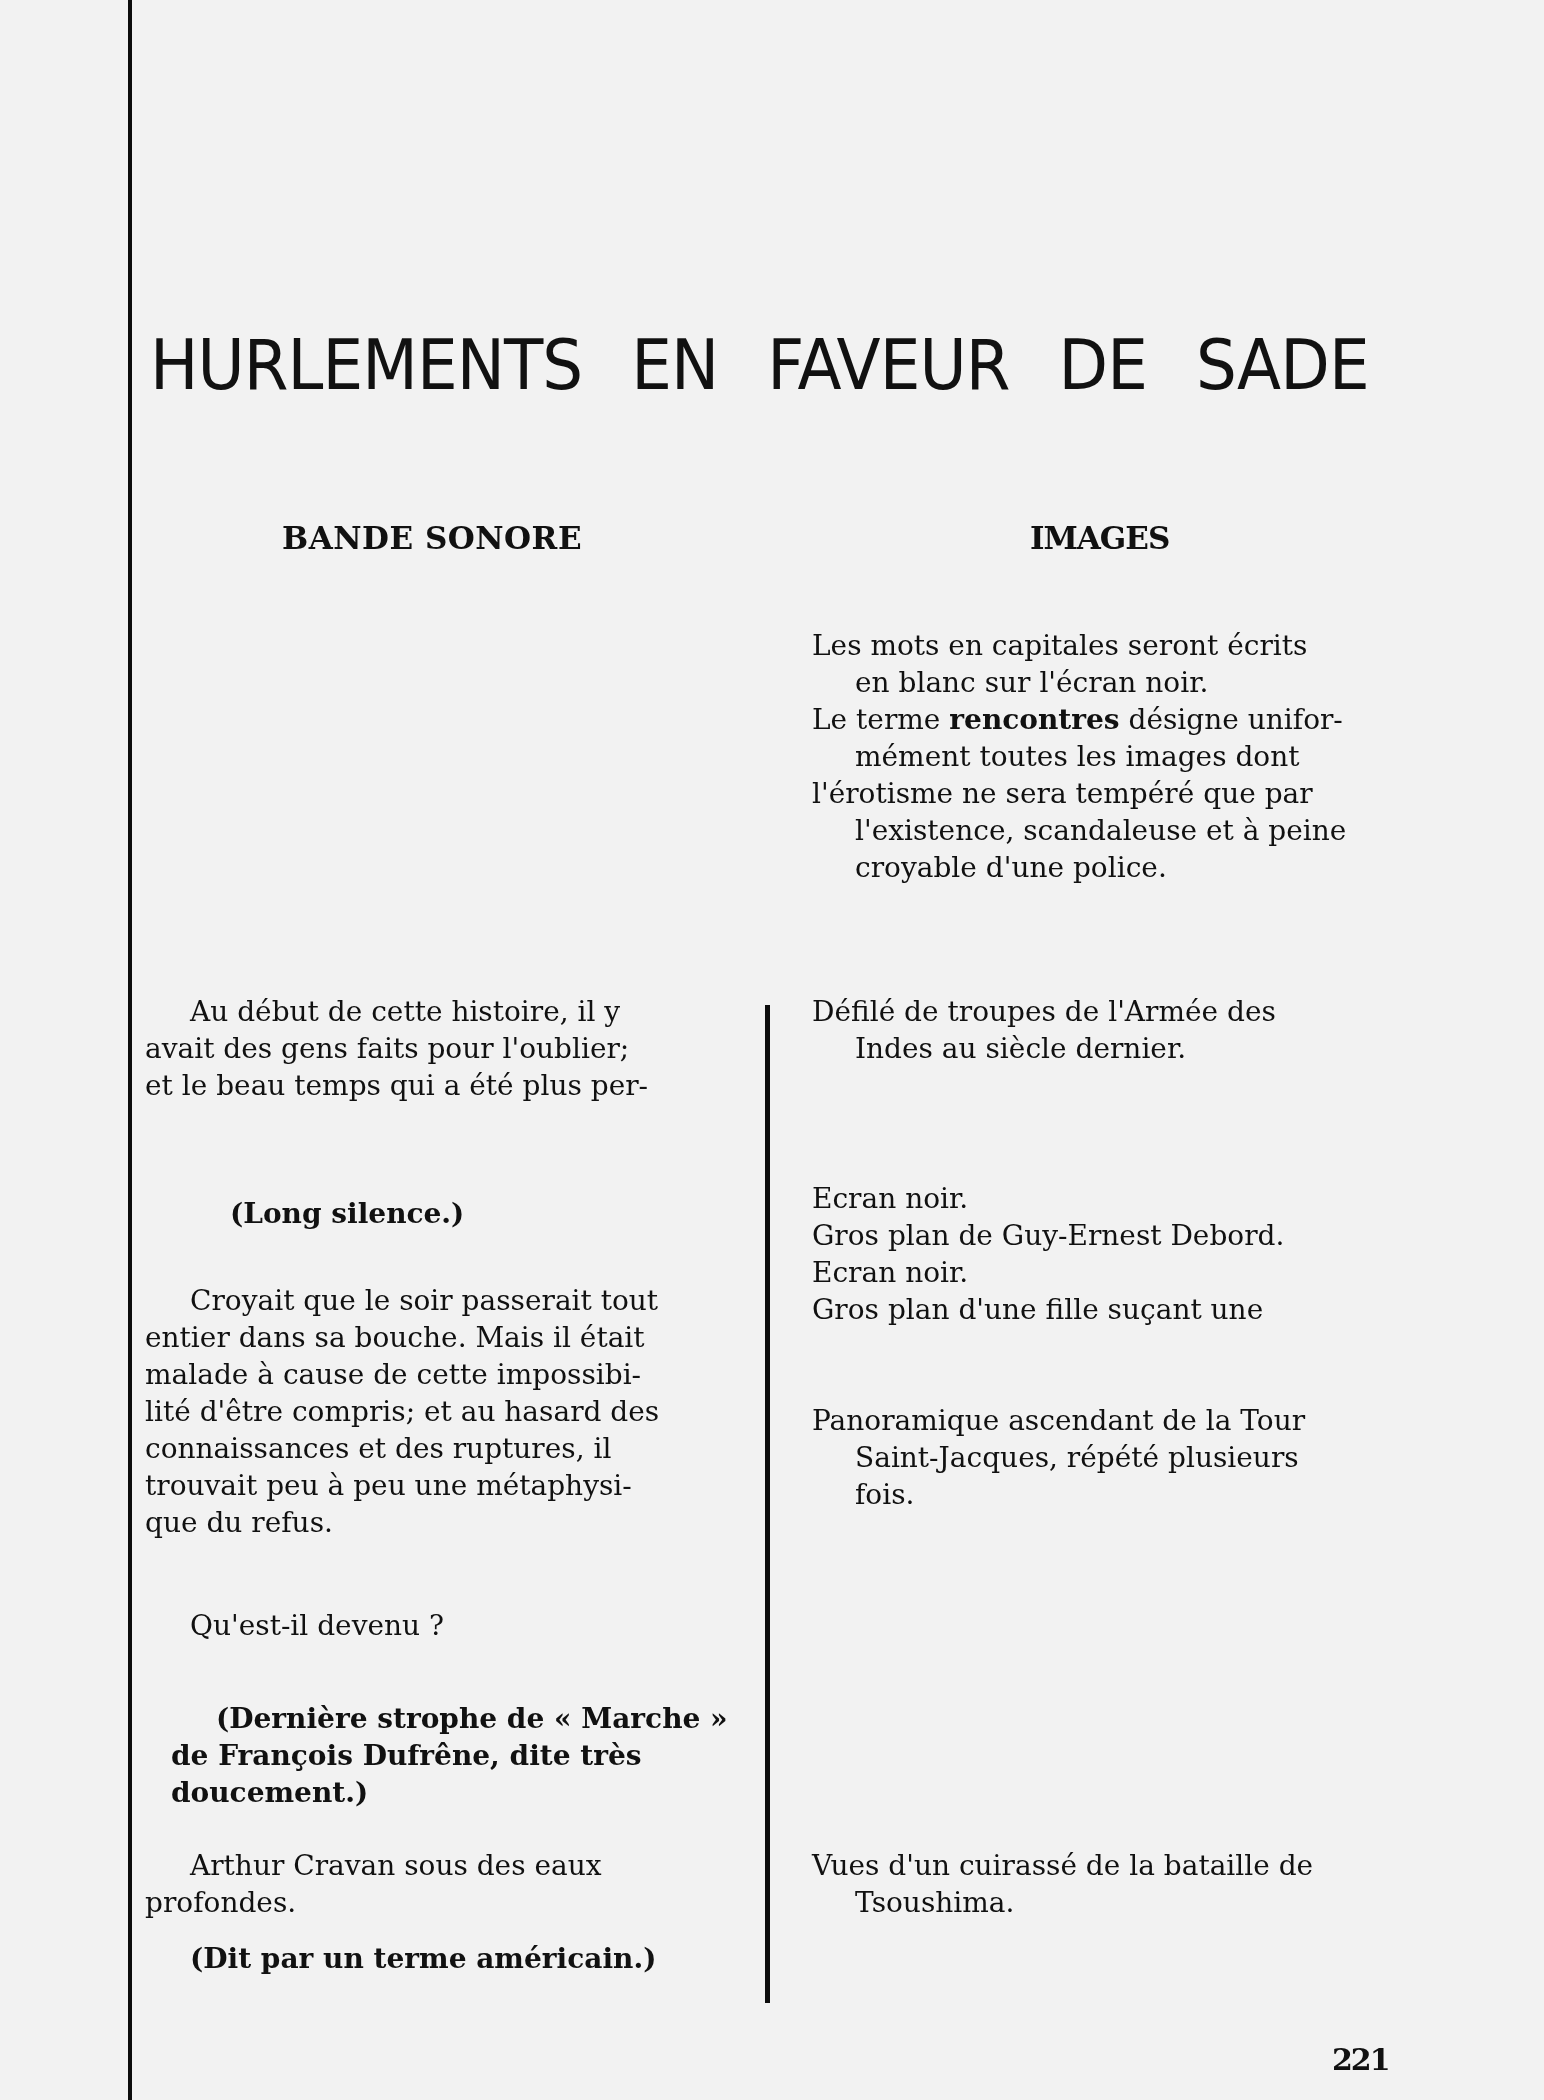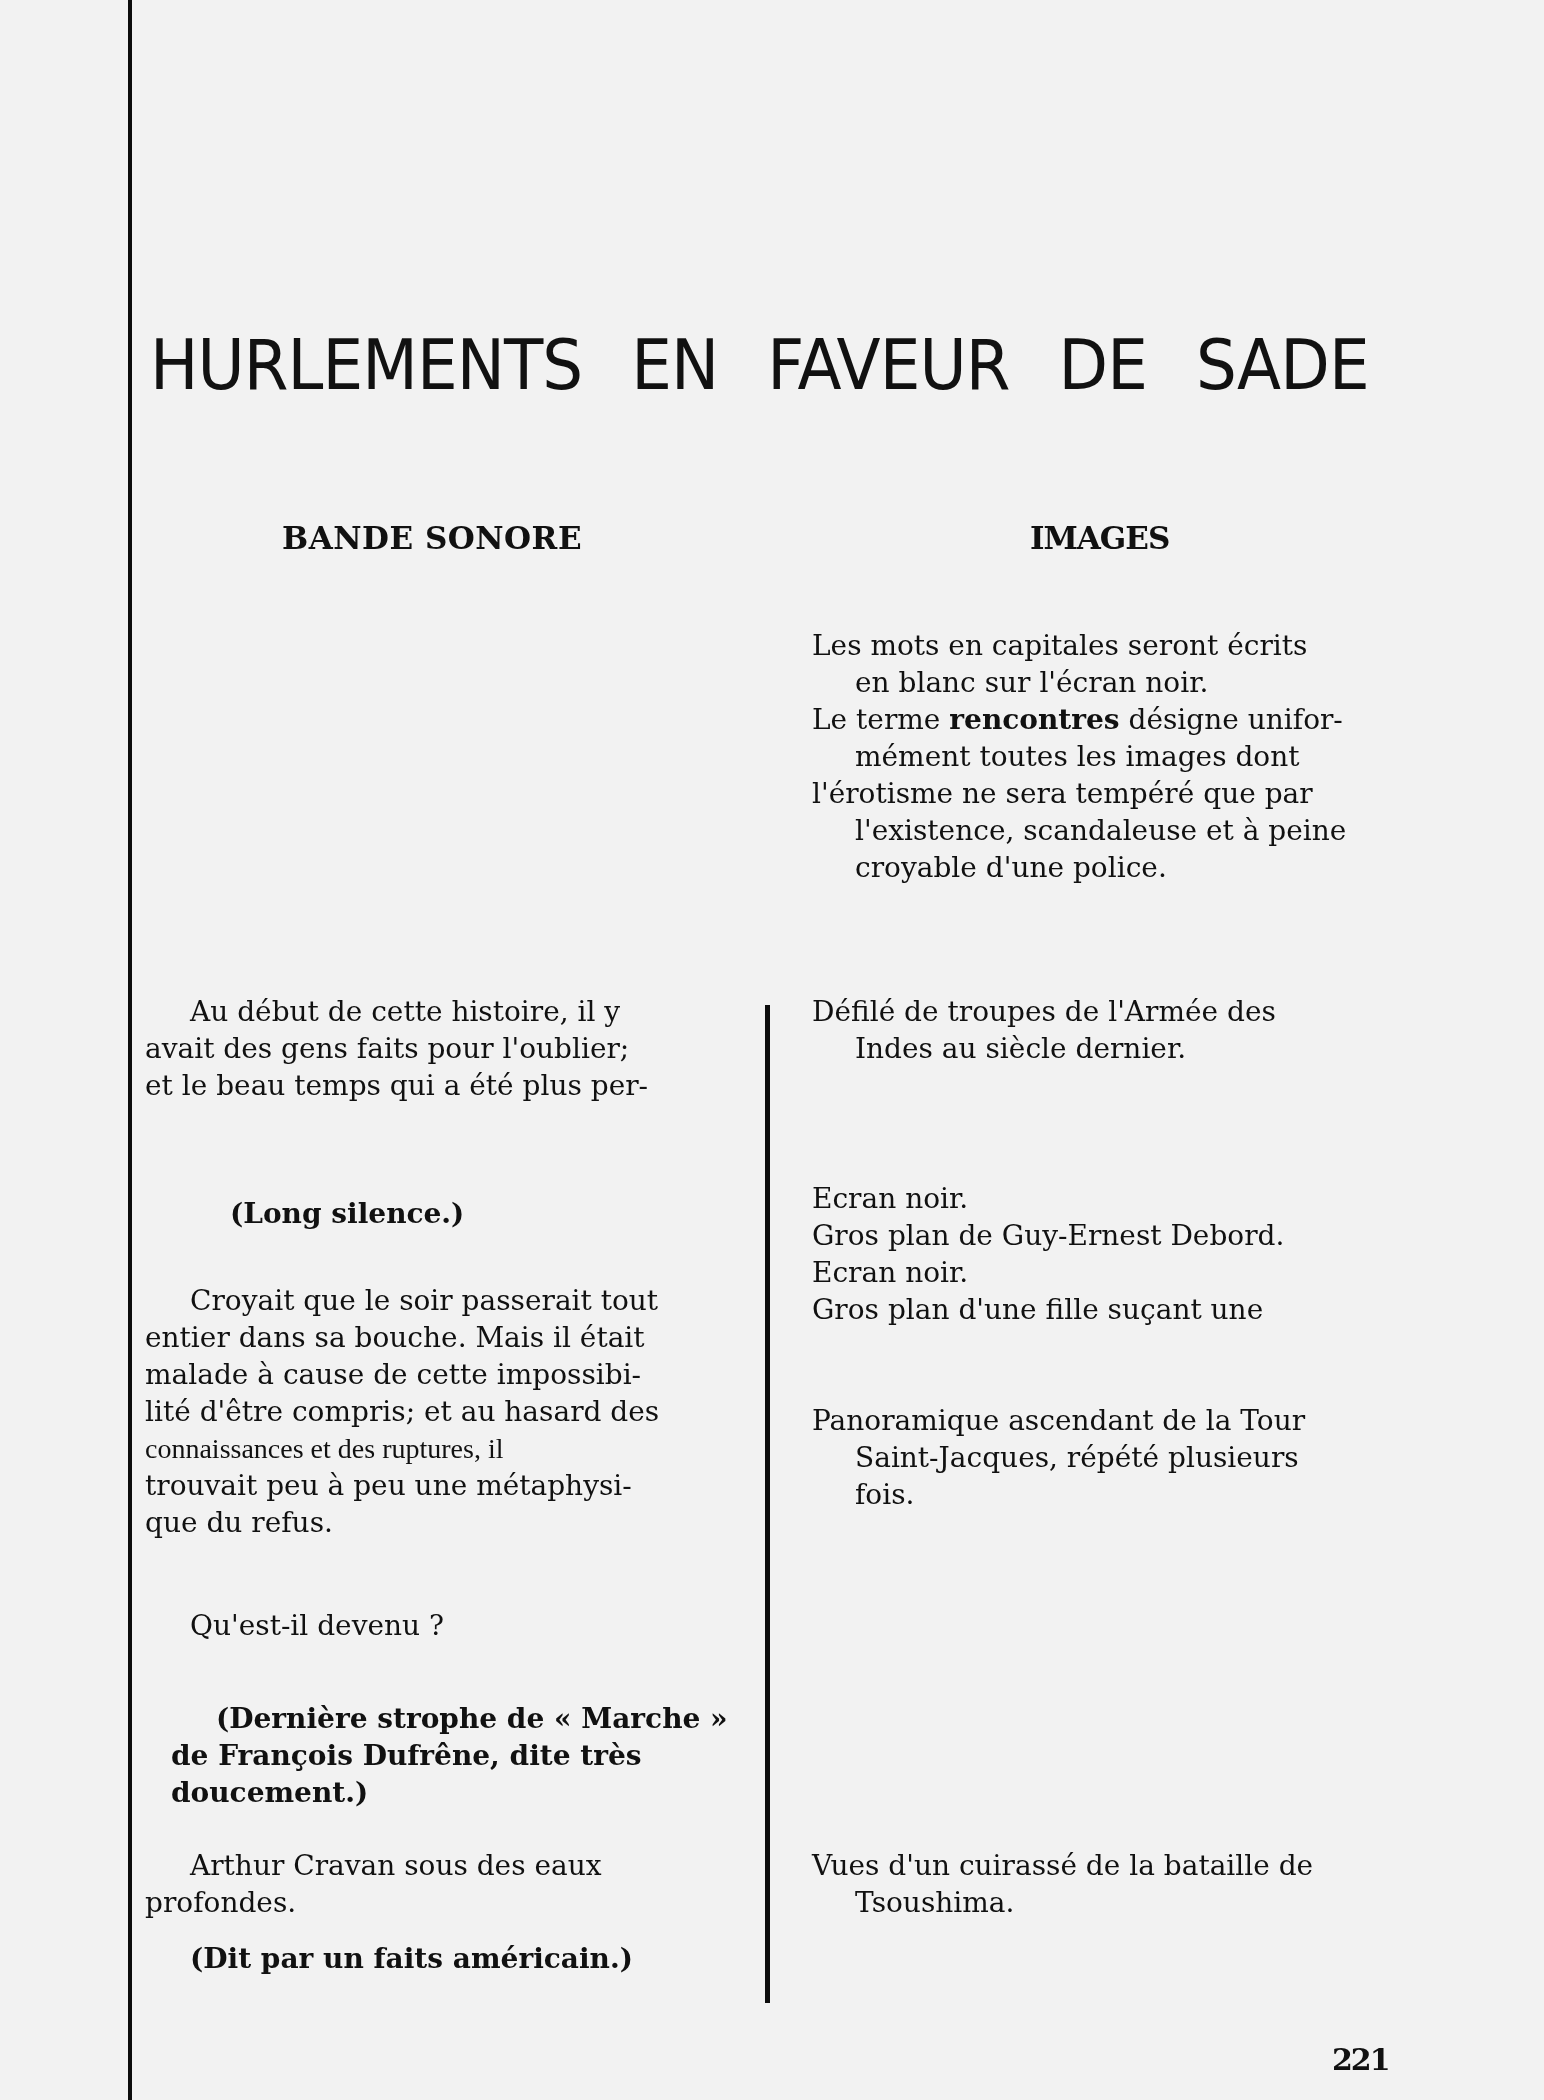--- a/index.html
+++ b/index.html
@@ -167,38 +167,38 @@
 
   <div class="block stage" style="top:1195px;padding-left:85px;">
     <span class="line">(Long silence.)</span>
   </div>
 
   <div class="block para-indent" style="top:1282px;">
     <span class="line">Croyait que le soir passerait tout</span>
     <span class="line" style="text-indent:0;">entier dans sa bouche. Mais il était</span>
     <span class="line" style="text-indent:0;">malade à cause de cette impossibi-</span>
     <span class="line" style="text-indent:0;">lité d'être compris; et au hasard des</span>
-    <span class="line" style="text-indent:0;font-family:Liberation Serif, serif;">connaissances et des ruptures, il</span>
+    <span class="line" style="text-indent:0;">connaissances et des ruptures, il</span>
     <span class="line" style="text-indent:0;">trouvait peu à peu une métaphysi-</span>
     <span class="line" style="text-indent:0;">que du refus.</span>
   </div>
 
   <div class="block" style="top:1607px;padding-left:45px;">
     <span class="line">Qu'est-il devenu ?</span>
   </div>
 
   <div class="block para-indent bold" style="top:1700px;">
     <span class="line">(Dernière strophe de « Marche »</span>
     <span class="line" style="text-indent:0;">de François Dufrêne, dite très</span>
     <span class="line" style="text-indent:0;">doucement.)</span>
   </div>
 
   <div class="block para-indent" style="top:1847px;">
     <span class="line">Arthur Cravan sous des eaux</span>
     <span class="line" style="text-indent:0;">profondes.</span>
   </div>
 
   <div class="block stage" style="top:1940px;">
-    <span class="line">(Dit par un faits américain.)</span>
+    <span class="line">(Dit par un terme américain.)</span>
   </div>
 </div>
 
 <div class="page-number">221</div>
 
 </body></html>

